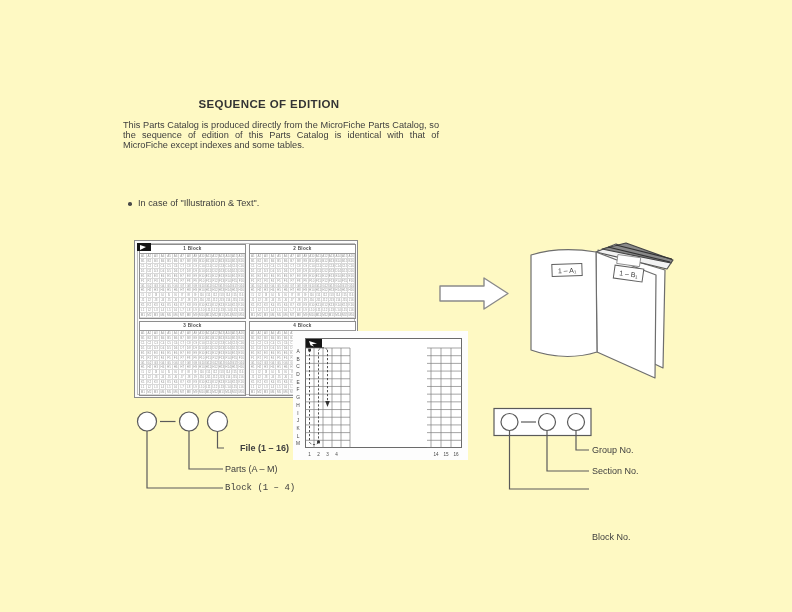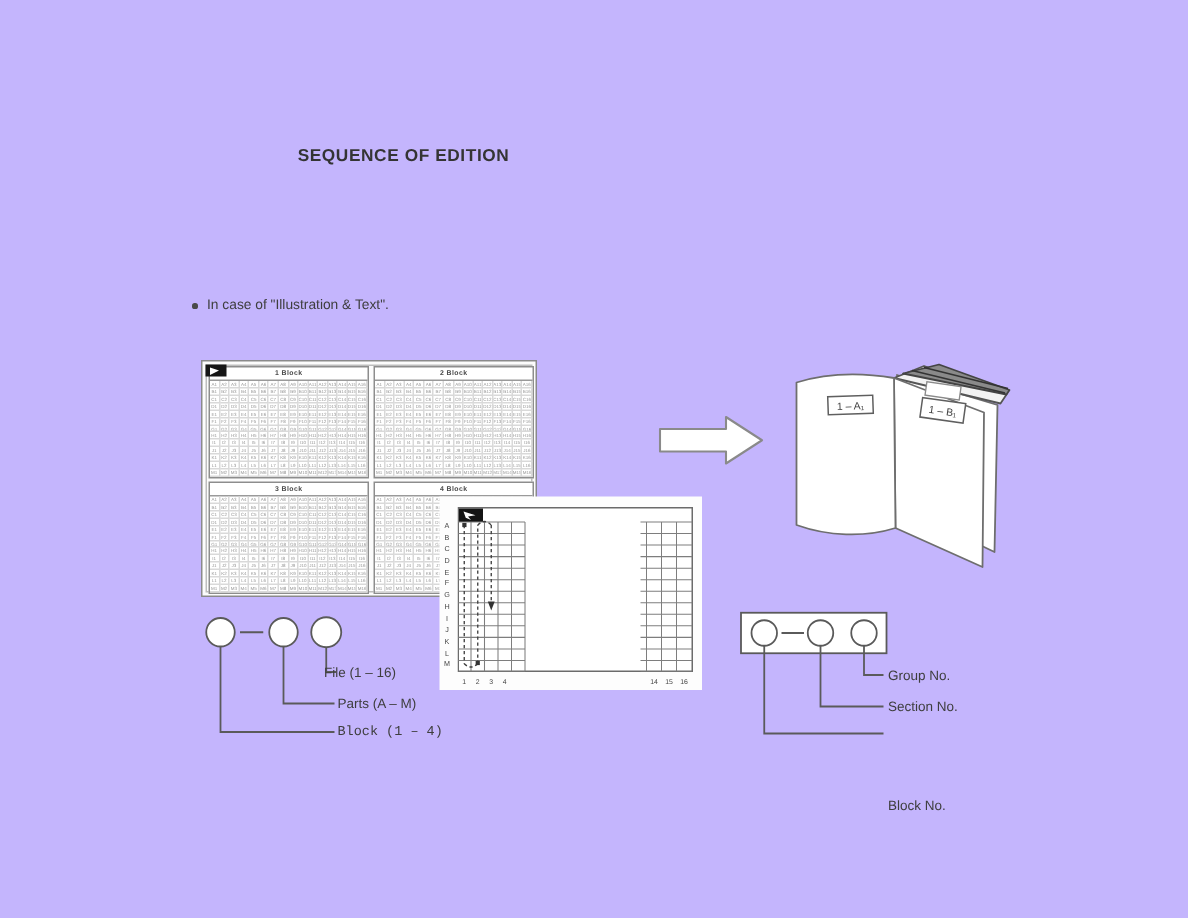--- a/index.html
+++ b/index.html
@@ -1,16 +1,16 @@
 <!DOCTYPE html>
 <html><head>
 <meta charset="utf-8">
 <style>
   html,body{margin:0;padding:0;background:#ffffff;}
-  .canvas{position:relative;width:792px;height:612px;background:#c4b5fd;overflow:hidden;
+  .canvas{position:relative;width:792px;height:612px;background:#fef9c3;overflow:hidden;
           font-family:"Liberation Sans","DejaVu Sans",sans-serif;color:#3e3e3e;}
   .abs{position:absolute;}
 
   .title{left:123px;top:98px;width:292px;text-align:center;font-size:11.5px;font-weight:bold;
          letter-spacing:.4px;color:#343434;}
   .para{left:123px;top:121px;width:316px;font-size:9.2px;line-height:9.9px;text-align:justify;}
   .bullet{left:128px;width:314px;font-size:9.2px;line-height:9.9px;}
   .b1{top:167px;} .b2{top:199px;}
   .dot{position:absolute;left:0;top:3px;width:3.5px;height:3.5px;border-radius:50%;background:#4a4a4a;}
   .btext{display:block;margin-left:10px;text-align:justify;width:302px;}
@@ -40,20 +40,21 @@
 
   svg{display:block;}
 </style>
 </head>
 <body>
 
 <div class="canvas">
 
   <div class="abs title">SEQUENCE OF EDITION</div>
 
+  <div class="abs para">This Parts Catalog is produced directly from the MicroFiche Parts Catalog, so the sequence of edition of this Parts Catalog is identical with that of MicroFiche except indexes and some tables.</div>
 
   <div class="abs bullet b2">
     <span class="dot"></span>
     <span class="btext">In case of "Illustration &amp; Text".</span>
   </div>
 
   <div class="abs sheet">
     <div class="corner-tab">
         <span class="tri"></span>
       </div>
@@ -1026,21 +1027,21 @@
       <circle cx="59" cy="16.5" r="9.5"></circle>
       <circle cx="87.5" cy="16.5" r="10"></circle>
     </g>
     <g stroke="#5a5a5a" stroke-width="1.2" fill="none">
       <path d="M30,16.5 H45.5"></path>
       <path d="M87.5,26.5 V43 H94"></path>
       <path d="M59,26 V64 H93"></path>
       <path d="M17,26 V83 H93"></path>
     </g>
   </svg>
-  <div class="legend-label" style="left:216px;top:443px;">File (1 – 16)</div>
+  <div class="legend-label" style="left:240px;top:443px;font-weight:bold;">File (1 – 16)</div>
   <div class="legend-label" style="left:225px;top:464px;">Parts (A – M)</div>
   <div class="legend-label" style="left:225px;top:483px;font-family:Liberation Mono, monospace;">Block (1 – 4)</div>
 
   <svg class="abs" style="left:490px;top:405px;" width="104" height="90" viewBox="0 0 104 90">
     <rect x="4" y="3.5" width="97" height="27" fill="#ffffff" stroke="#5a5a5a" stroke-width="1.2"></rect>
     <g fill="#ffffff" stroke="#5a5a5a" stroke-width="1.2">
       <circle cx="19.5" cy="17" r="8.5"></circle>
       <circle cx="57" cy="17" r="8.5"></circle>
       <circle cx="86" cy="17" r="8.5"></circle>
     </g>

